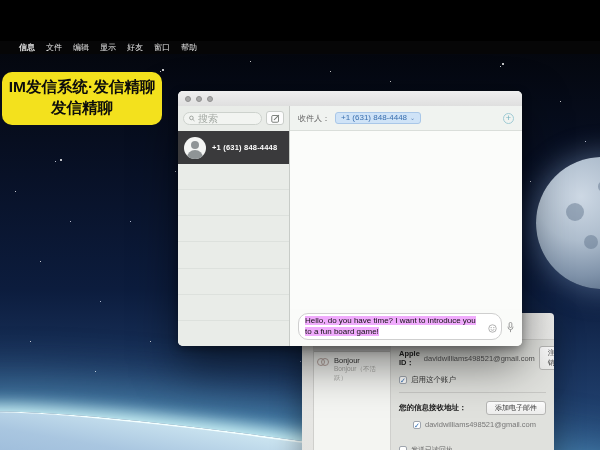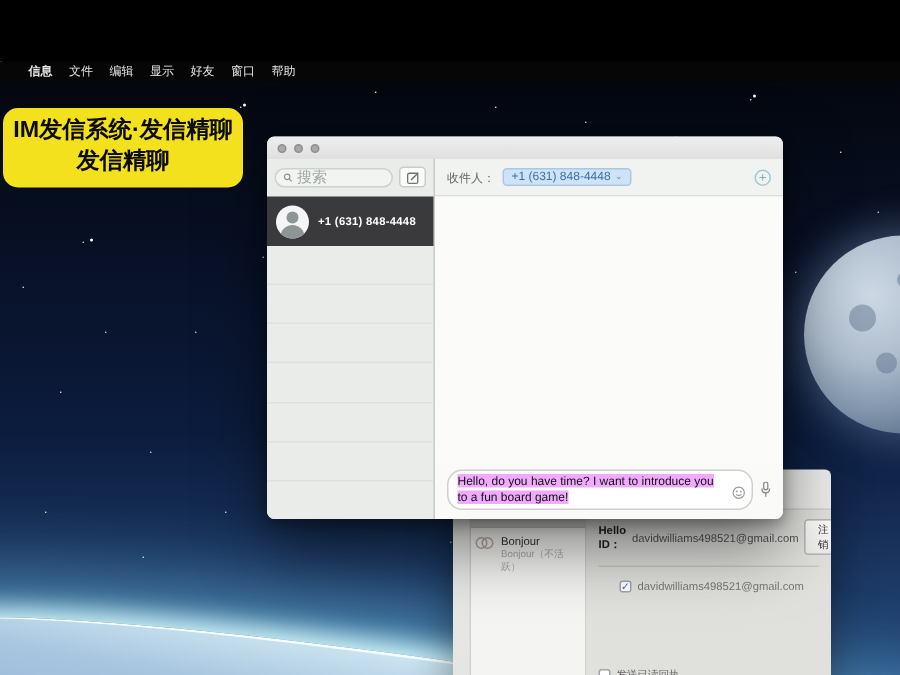--- a/index.html
+++ b/index.html
@@ -146,25 +146,33 @@
             <i style="left:4px;top:2px;"></i>
         </span>
         <span>
           <div class="bonjour-tt">Bonjour</div>
           <div class="bonjour-sub">Bonjour（不活跃）</div>
         </span>
       </div>
     </div>
     <div class="pref-main">
       <div class="pref-row">
-        <span class="pref-label">Hello ID：</span>
+        <span class="pref-label">Apple ID：</span>
         <span class="pref-val">davidwilliams498521@gmail.com</span>
         <span class="pref-btn">注销</span>
       </div>
+      <div class="pref-row">
+        <span class="cbx">✓</span>
+        <span>启用这个账户</span>
+      </div>
       <div class="pref-div"></div>
+      <div class="pref-row">
+        <span class="pref-label">您的信息接收地址：</span>
+        <span class="pref-btn">添加电子邮件</span>
+      </div>
       <div class="pref-row pref-email">
         <span class="cbx">✓</span>
         <span>davidwilliams498521@gmail.com</span>
       </div>
     </div>
     <div class="pref-bottom">
       <span class="cbx empty"></span>
       <span style="font-size:7px">发送已读回执</span>
     </div>
   </div>

